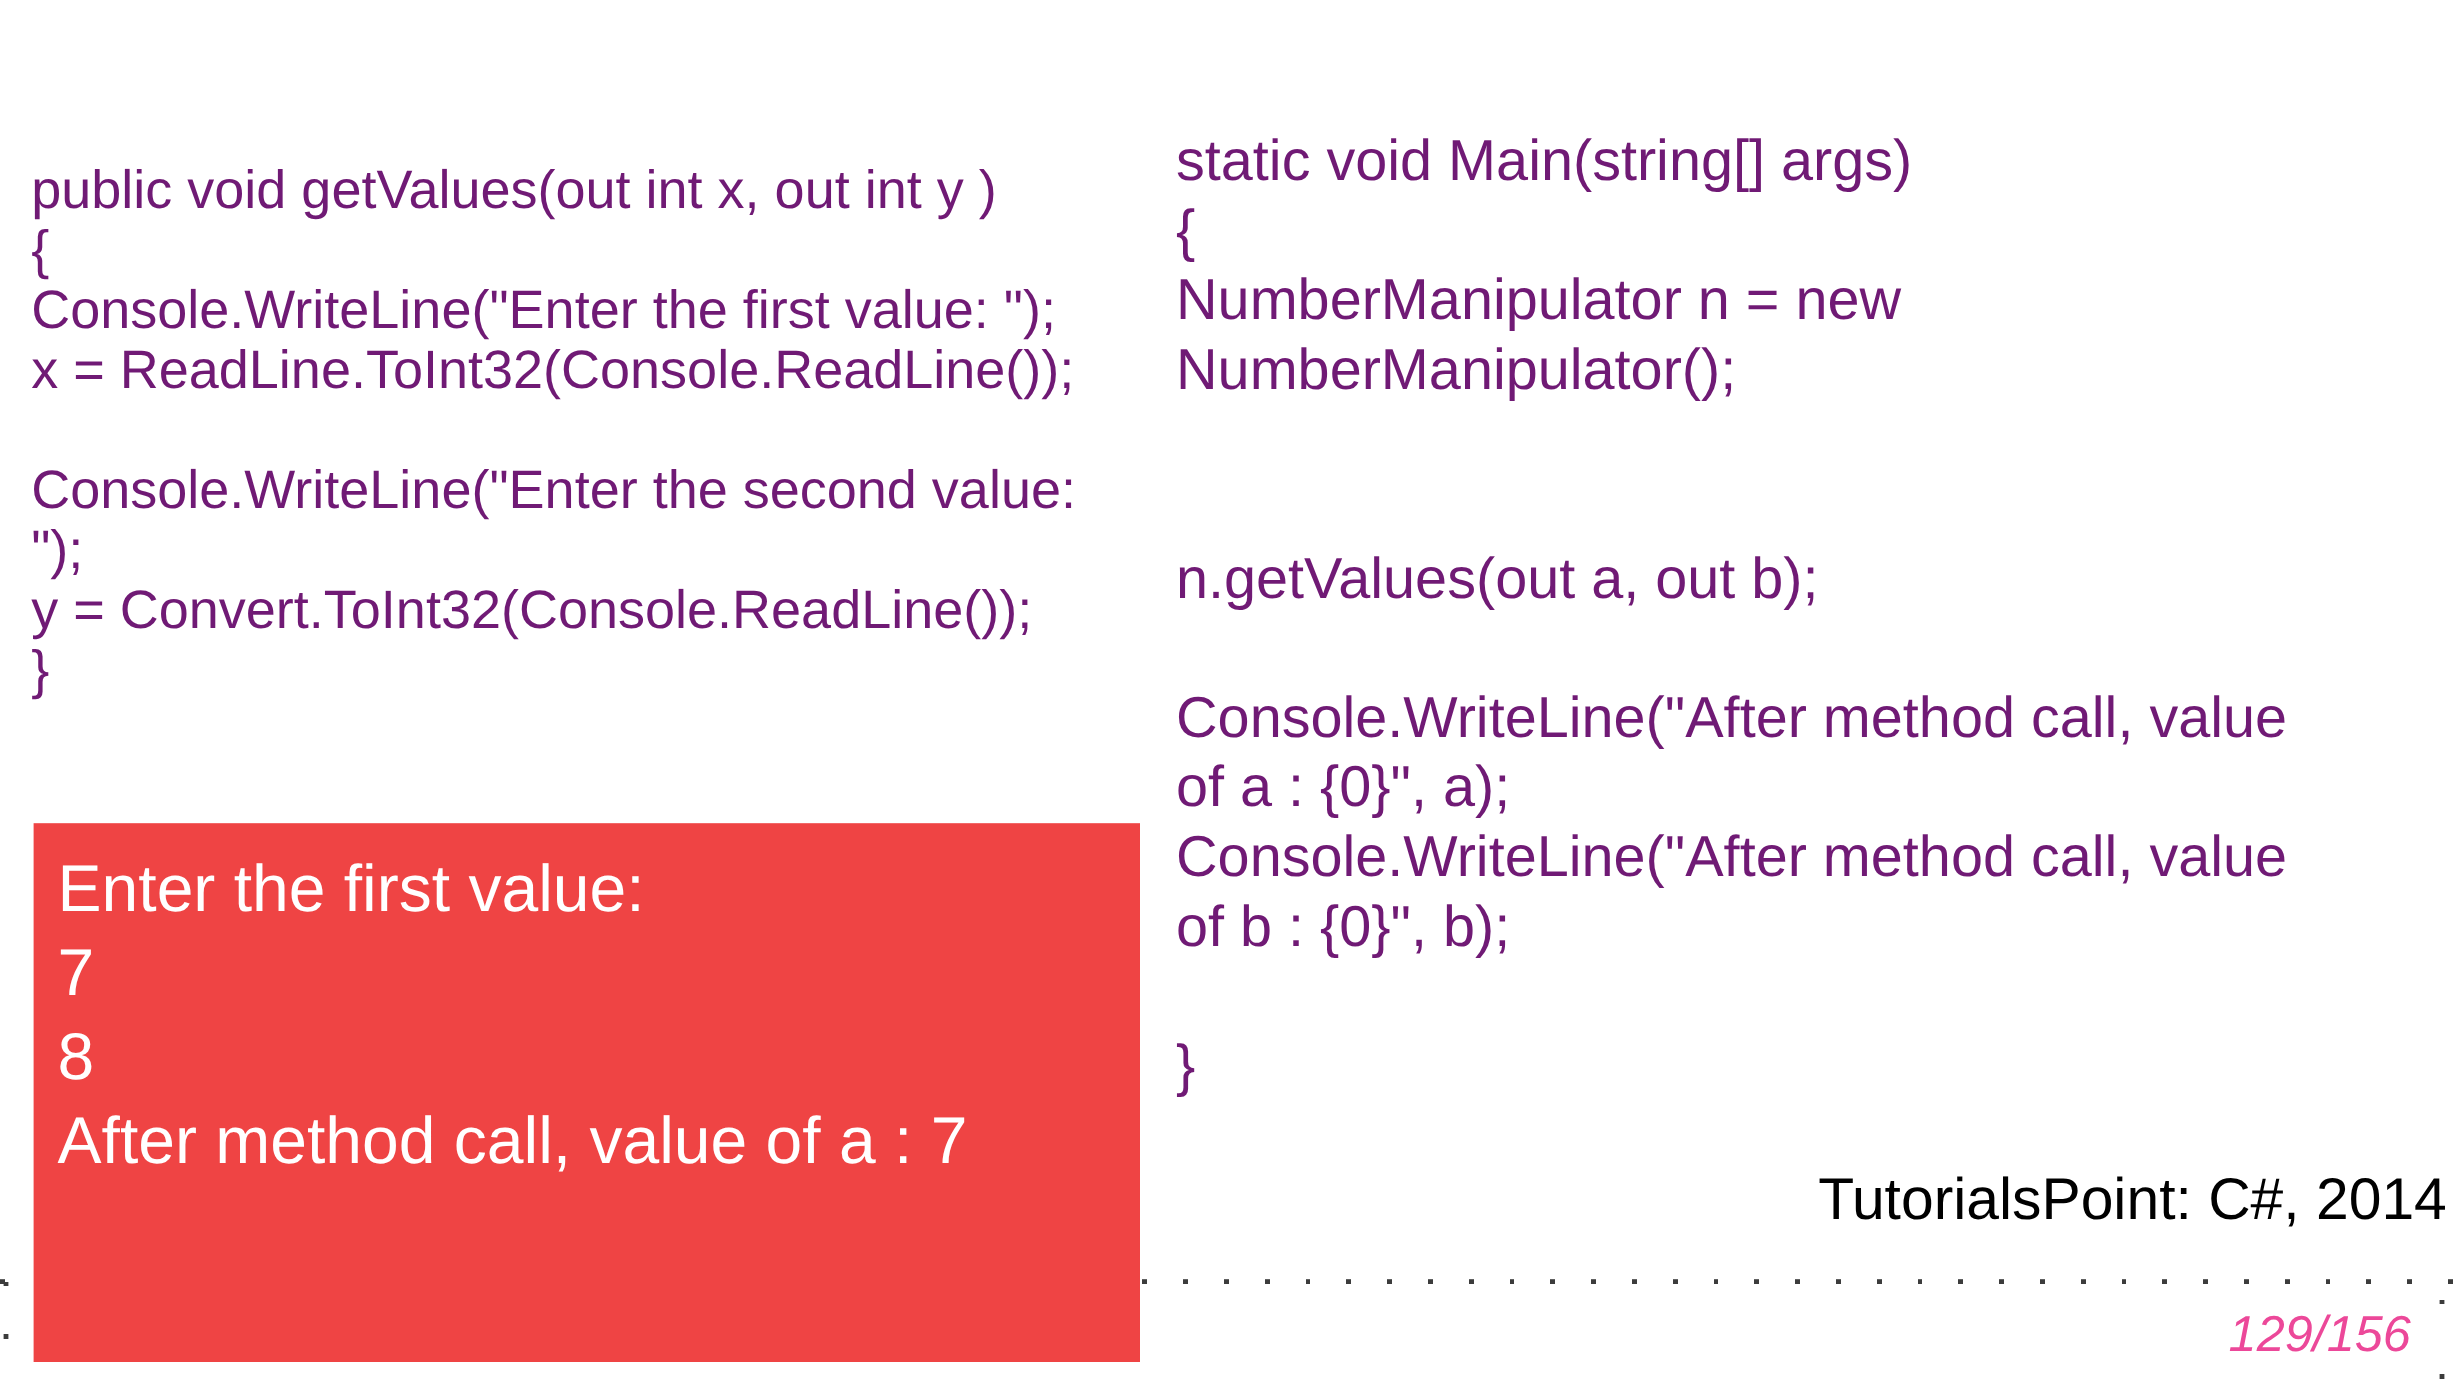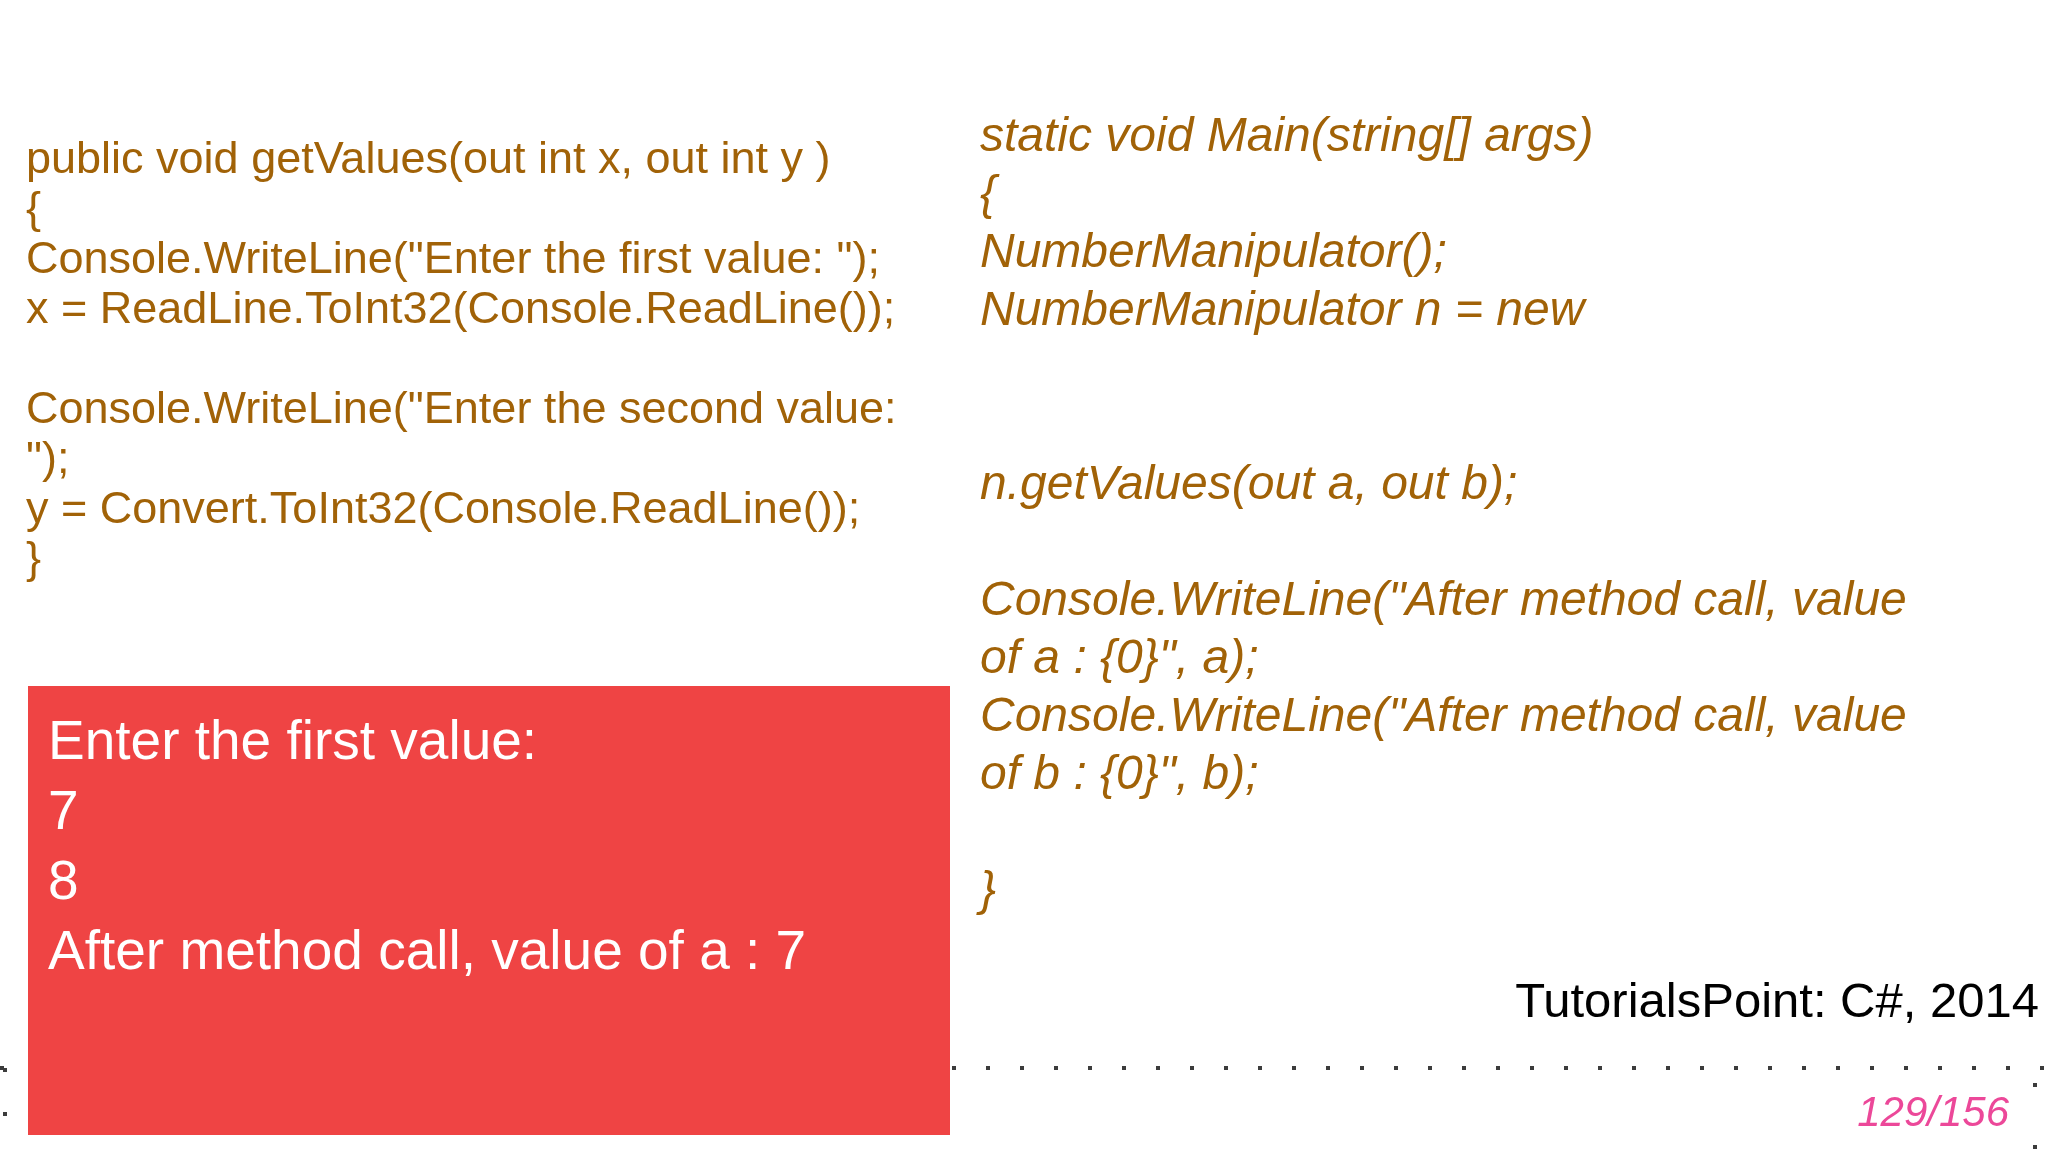--- a/index.html
+++ b/index.html
@@ -6,25 +6,25 @@
   html, body {
     width: 2048px; height: 1150px;
     background: #ffffff;
     font-family: "Liberation Sans", sans-serif;
     overflow: hidden;
   }
   body { position: relative; }
   .abs { position: absolute; }
 
   
-  .code-block { color: #a16207; }
+  .code-block { color: #701a75; }
   #left-code { left: 26px; top: 133px; font-size: 45px; }
   #left-code .ln { height: 50px; line-height: 50px; white-space: pre; }
   #right-code { left: 980px; top: 106px; font-size: 48px; }
-  #right-code .ln { height: 58px; line-height: 58px; white-space: pre; font-style: italic; }
+  #right-code .ln { height: 58px; line-height: 58px; white-space: pre; }
 
   
   #console-box {
     left: 28px; top: 686px;
     width: 922px; height: 449px;
     background: #ef4444;
     z-index: 2;
     padding: 19px 0 0 20px;
   }
   #console-box .cln {
@@ -65,22 +65,22 @@
   <div class="ln"></div>
   <div class="ln">Console.WriteLine("Enter the second value:</div>
   <div class="ln">");</div>
   <div class="ln">y = Convert.ToInt32(Console.ReadLine());</div>
   <div class="ln">}</div>
 </div>
 
 <div id="right-code" class="abs code-block">
   <div class="ln">static void Main(string[] args)</div>
   <div class="ln">{</div>
+  <div class="ln">NumberManipulator n = new</div>
   <div class="ln">NumberManipulator();</div>
-  <div class="ln">NumberManipulator n = new</div>
   <div class="ln"></div>
   <div class="ln"></div>
   <div class="ln">n.getValues(out a, out b);</div>
   <div class="ln"></div>
   <div class="ln">Console.WriteLine("After method call, value</div>
   <div class="ln">of a : {0}", a);</div>
   <div class="ln">Console.WriteLine("After method call, value</div>
   <div class="ln">of b : {0}", b);</div>
   <div class="ln"></div>
   <div class="ln">}</div>

